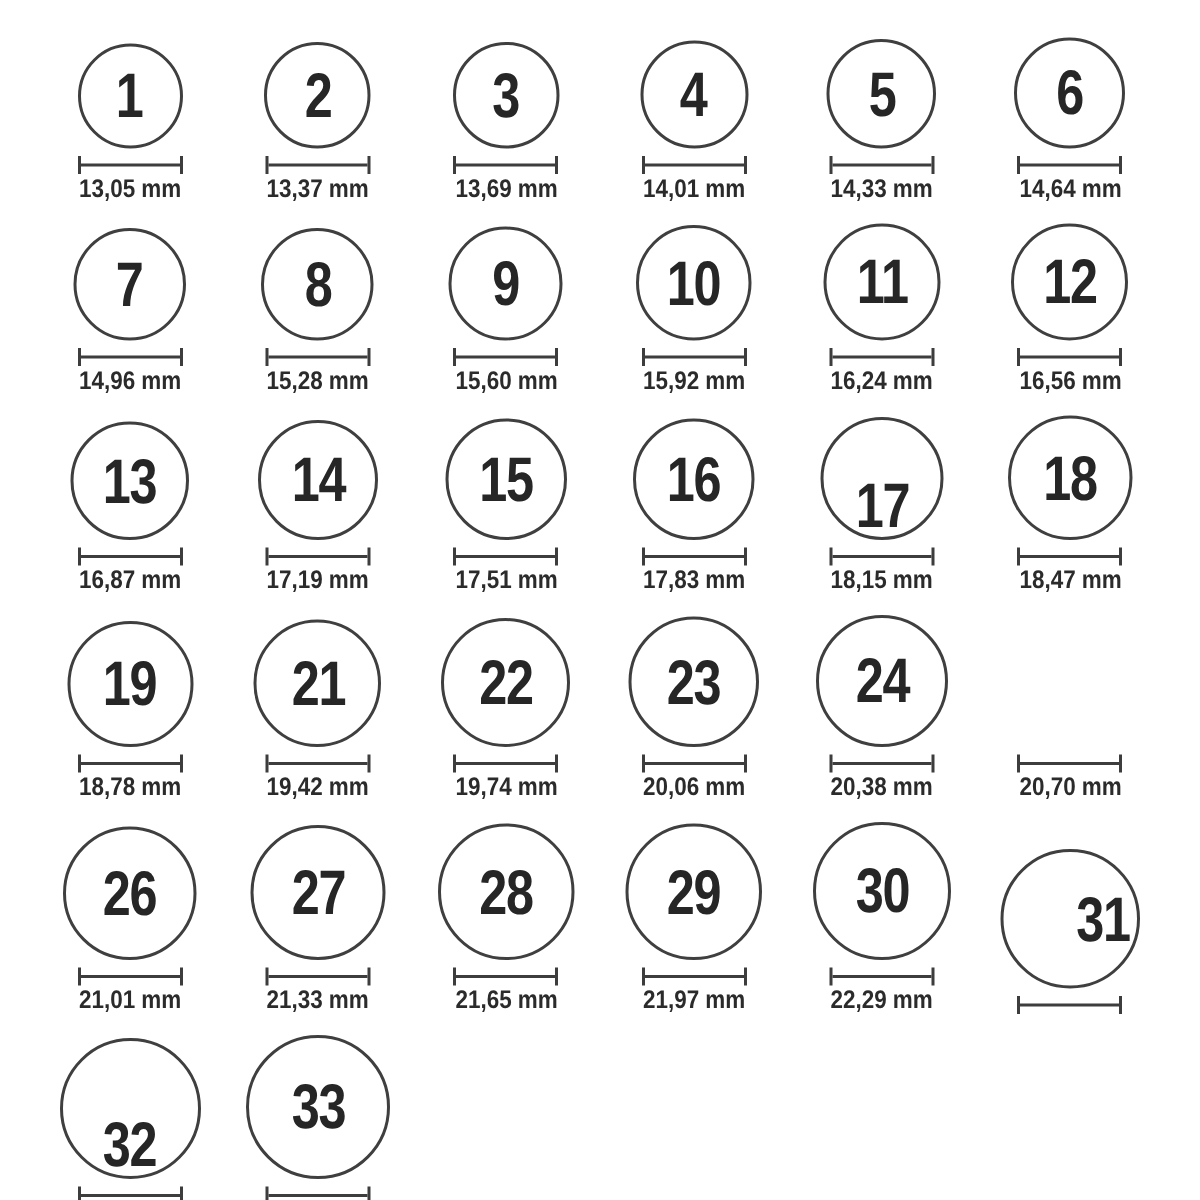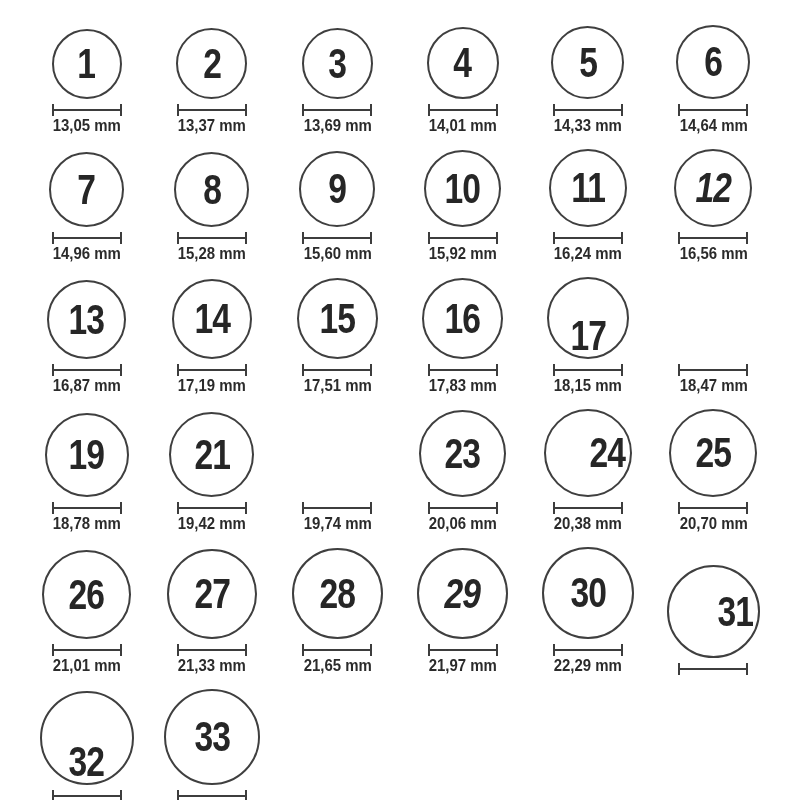--- a/index.html
+++ b/index.html
@@ -168,21 +168,21 @@
       <div class="cell">
     <div class="circle" style="width: 78px; height: 78px;">
       <span class="num">11</span>
     </div>
     <div class="measure">
       <div class="measure-bar"></div>
     </div>
     <span class="label">16,24 mm</span>
   </div>
       <div class="cell">
-    <div class="circle" style="width: 78px; height: 78px; font-style: italic;">
+    <div class="circle" style="width: 78px; height: 78px;">
       <span class="num">12</span>
     </div>
     <div class="measure">
       <div class="measure-bar"></div>
     </div>
     <span class="label">16,56 mm</span>
   </div>
       <div class="cell">
     <div class="circle" style="width: 79px; height: 79px;">
       <span class="num">13</span>
@@ -222,20 +222,23 @@
       <div class="cell">
     <div class="circle" style="width: 82px; height: 82px; align-items: flex-end;">
       <span class="num">17</span>
     </div>
     <div class="measure">
       <div class="measure-bar"></div>
     </div>
     <span class="label">18,15 mm</span>
   </div>
       <div class="cell">
+    <div class="circle" style="width: 83px; height: 83px;">
+      <span class="num">18</span>
+    </div>
     <div class="measure">
       <div class="measure-bar"></div>
     </div>
     <span class="label">18,47 mm</span>
   </div>
       <div class="cell">
     <div class="circle" style="width: 84px; height: 84px;">
       <span class="num">19</span>
     </div>
     <div class="measure">
@@ -246,47 +249,47 @@
       <div class="cell">
     <div class="circle" style="width: 85px; height: 85px;">
       <span class="num">21</span>
     </div>
     <div class="measure">
       <div class="measure-bar"></div>
     </div>
     <span class="label">19,42 mm</span>
   </div>
       <div class="cell">
+    <div class="circle" style="width: 86px; height: 86px;">
+      <span class="num">22</span>
+    </div>
     <div class="measure">
       <div class="measure-bar"></div>
     </div>
     <span class="label">19,74 mm</span>
   </div>
       <div class="cell">
     <div class="circle" style="width: 87px; height: 87px;">
       <span class="num">23</span>
     </div>
     <div class="measure">
       <div class="measure-bar"></div>
     </div>
     <span class="label">20,06 mm</span>
   </div>
       <div class="cell">
-    <div class="circle" style="width: 88px; height: 88px; justify-content: flex-end;">
+    <div class="circle" style="width: 88px; height: 88px;">
       <span class="num">24</span>
     </div>
     <div class="measure">
       <div class="measure-bar"></div>
     </div>
     <span class="label">20,38 mm</span>
   </div>
       <div class="cell">
-    <div class="circle" style="width: 88px; height: 88px;">
-      <span class="num">25</span>
-    </div>
     <div class="measure">
       <div class="measure-bar"></div>
     </div>
     <span class="label">20,70 mm</span>
   </div>
       <div class="cell">
     <div class="circle" style="width: 89px; height: 89px;">
       <span class="num">26</span>
     </div>
     <div class="measure">
@@ -306,21 +309,21 @@
       <div class="cell">
     <div class="circle" style="width: 91px; height: 91px; text-align: right;">
       <span class="num">28</span>
     </div>
     <div class="measure">
       <div class="measure-bar"></div>
     </div>
     <span class="label">21,65 mm</span>
   </div>
       <div class="cell">
-    <div class="circle" style="width: 91px; height: 91px; font-style: italic;">
+    <div class="circle" style="width: 91px; height: 91px;">
       <span class="num">29</span>
     </div>
     <div class="measure">
       <div class="measure-bar"></div>
     </div>
     <span class="label">21,97 mm</span>
   </div>
       <div class="cell">
     <div class="circle" style="width: 92px; height: 92px; justify-content: center;">
       <span class="num">30</span>

